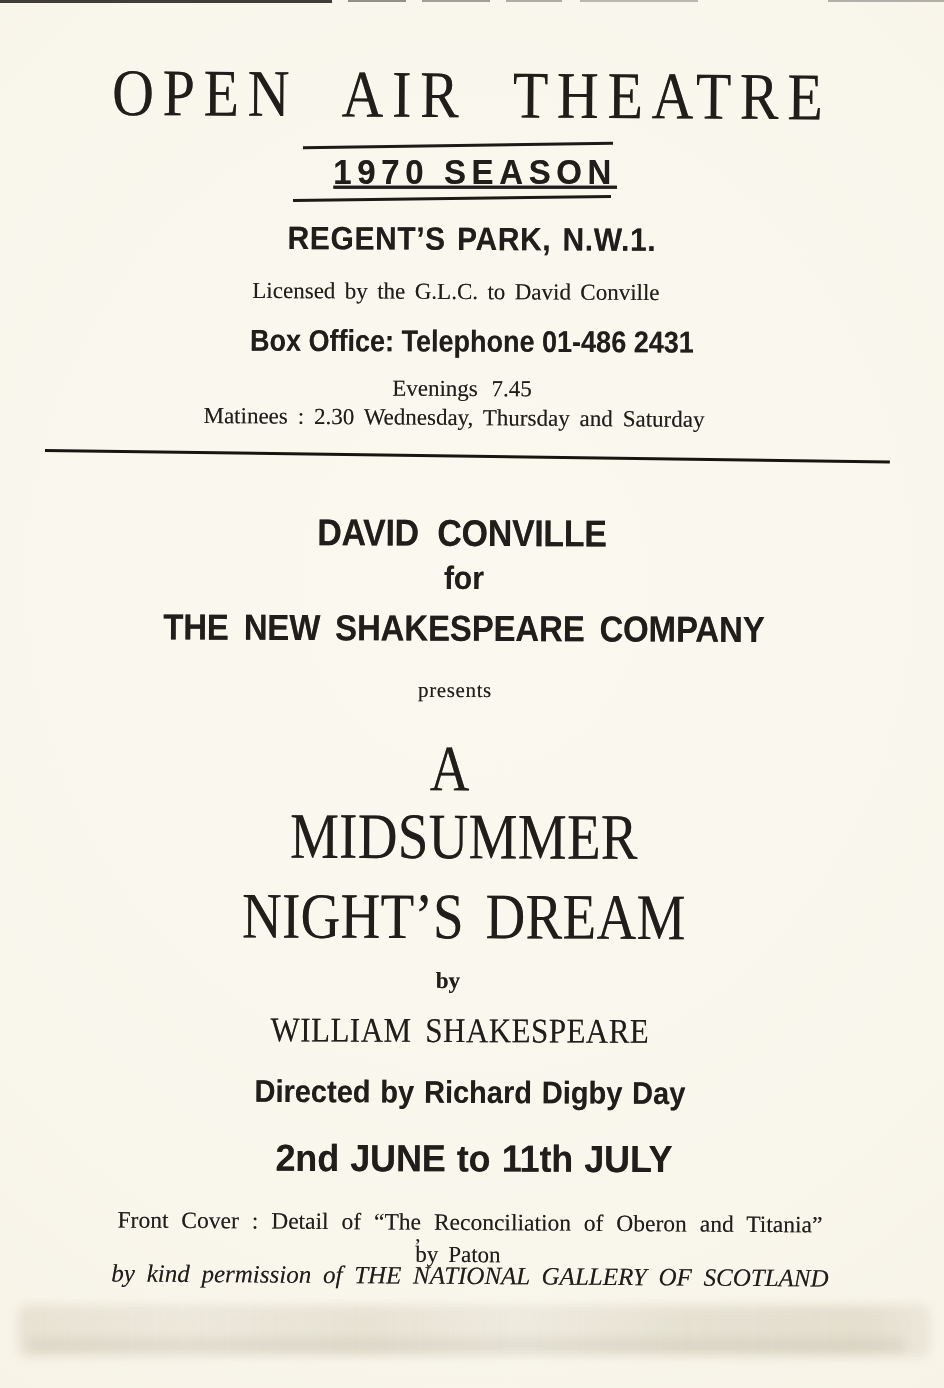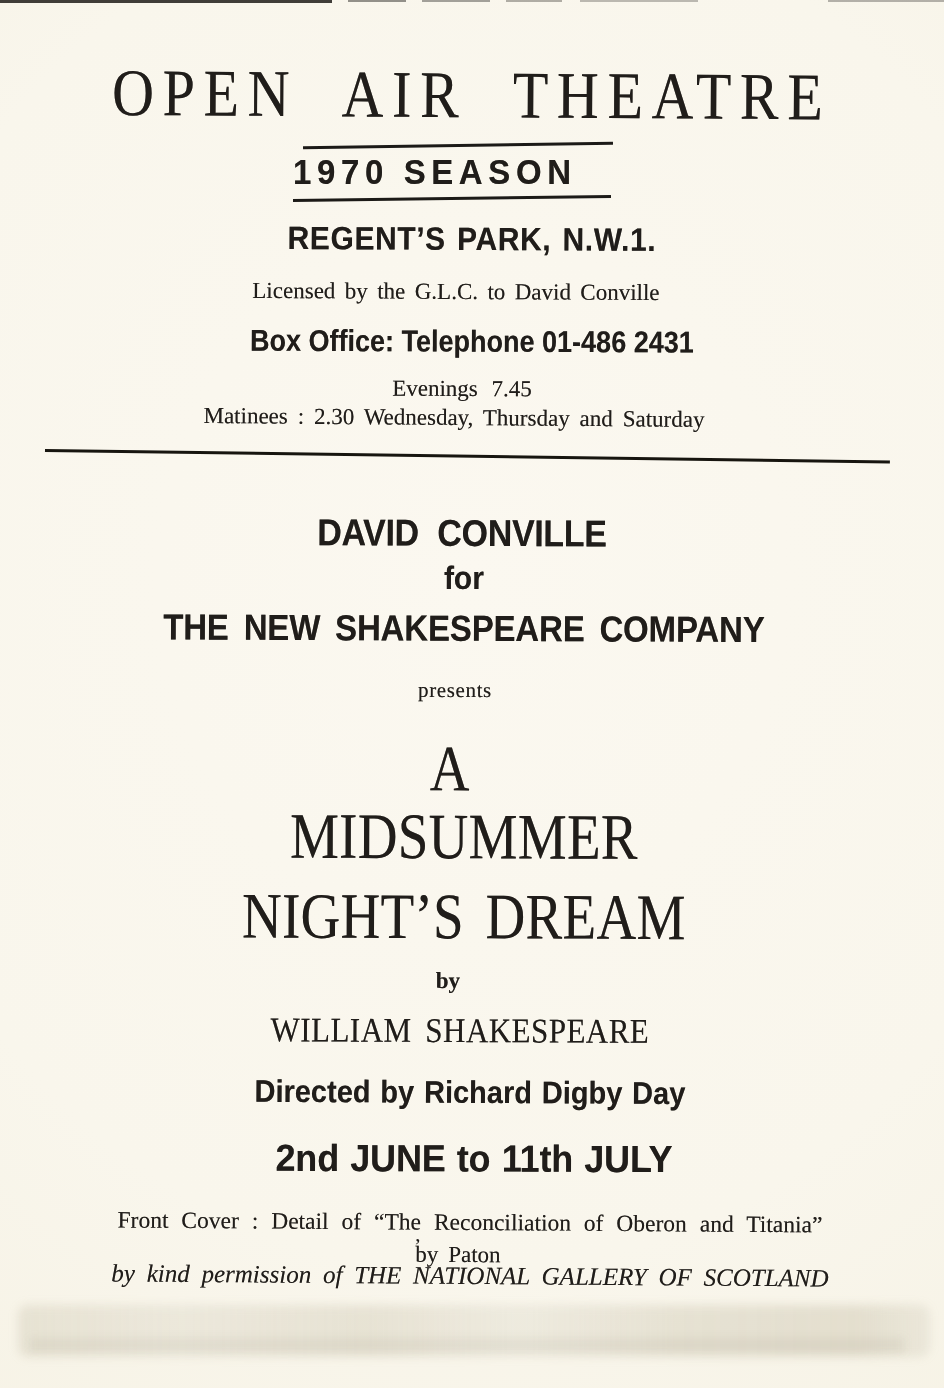--- a/index.html
+++ b/index.html
@@ -35,21 +35,22 @@
     word-spacing: 0.40em;
     transform: rotate(0.35deg) scaleY(1.15);
     transform-origin: 50% 0;
   }
 
   .season-block {
     position: absolute;
     top: 144px;
     left: 293px;
     width: 324px;
-    text-align: left;
+    text-align: right;
+    text-decoration: underline;
   }
   .season-rule {
     height: 3px;
     background: #1c1a17;
     border: none;
     margin: 0;
   }
   .rule-top   { width: 310px; margin-left: 10px; transform: rotate(-0.85deg); }
   .rule-bottom{ width: 318px; margin-left: 0;    transform: rotate(-0.75deg); }
   .season-text {

